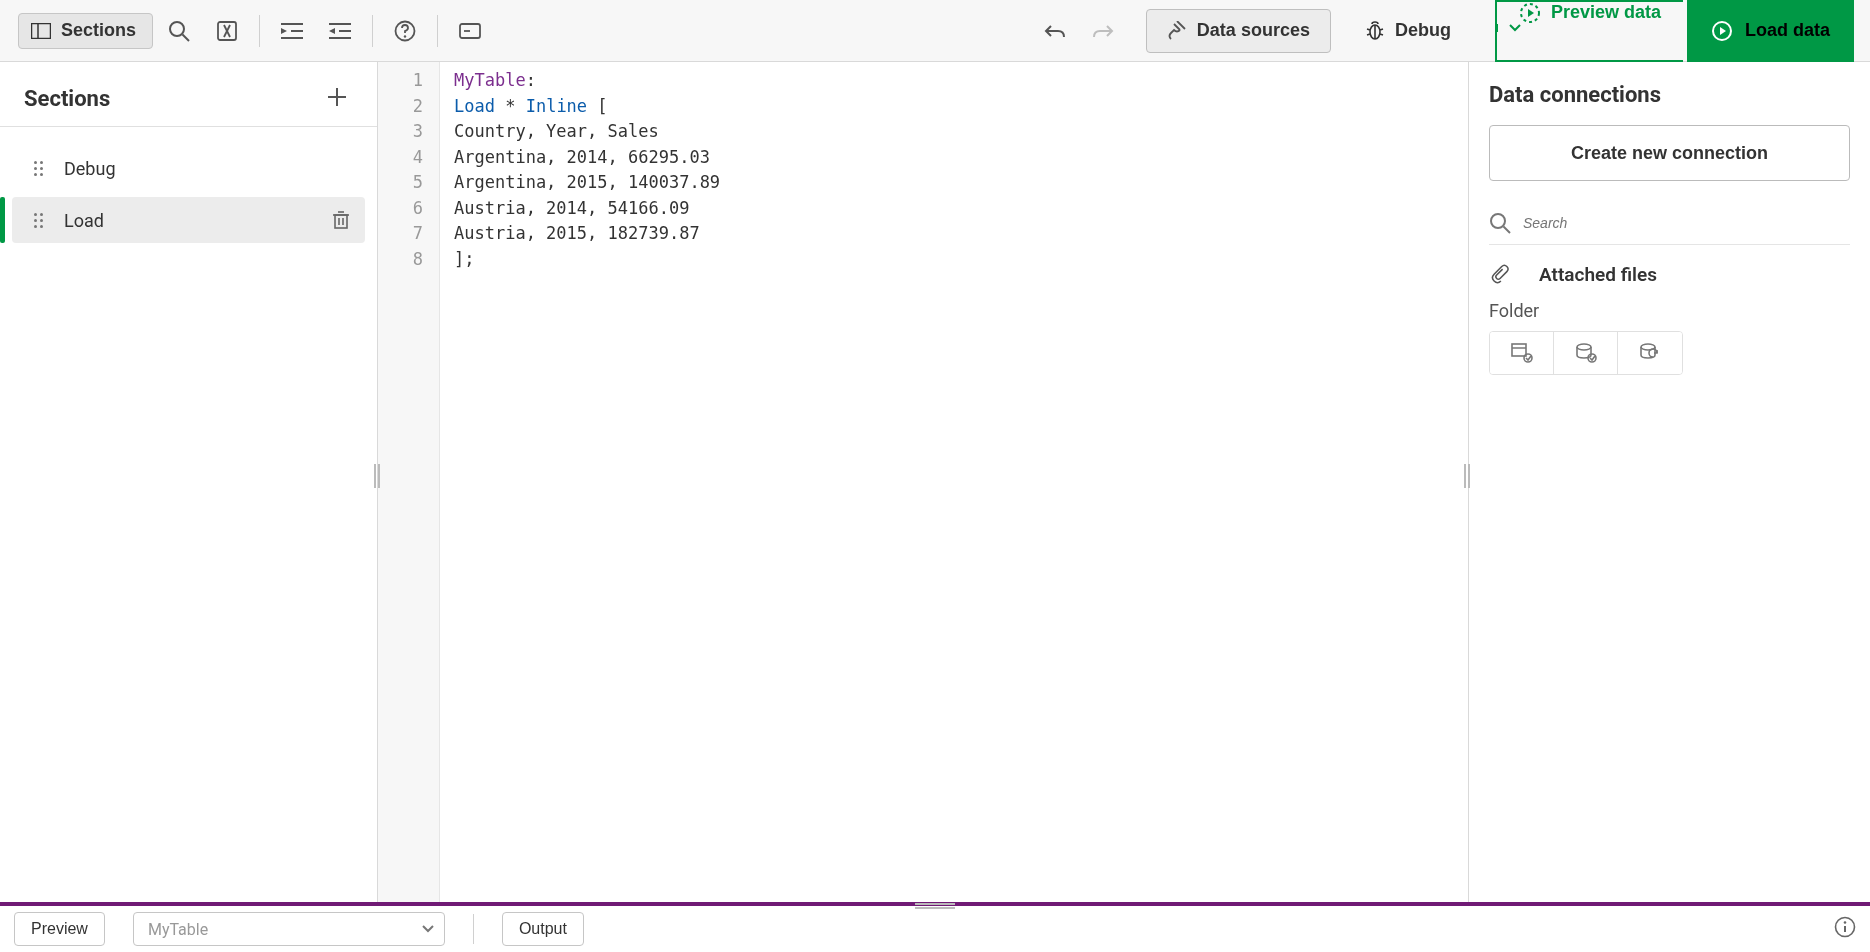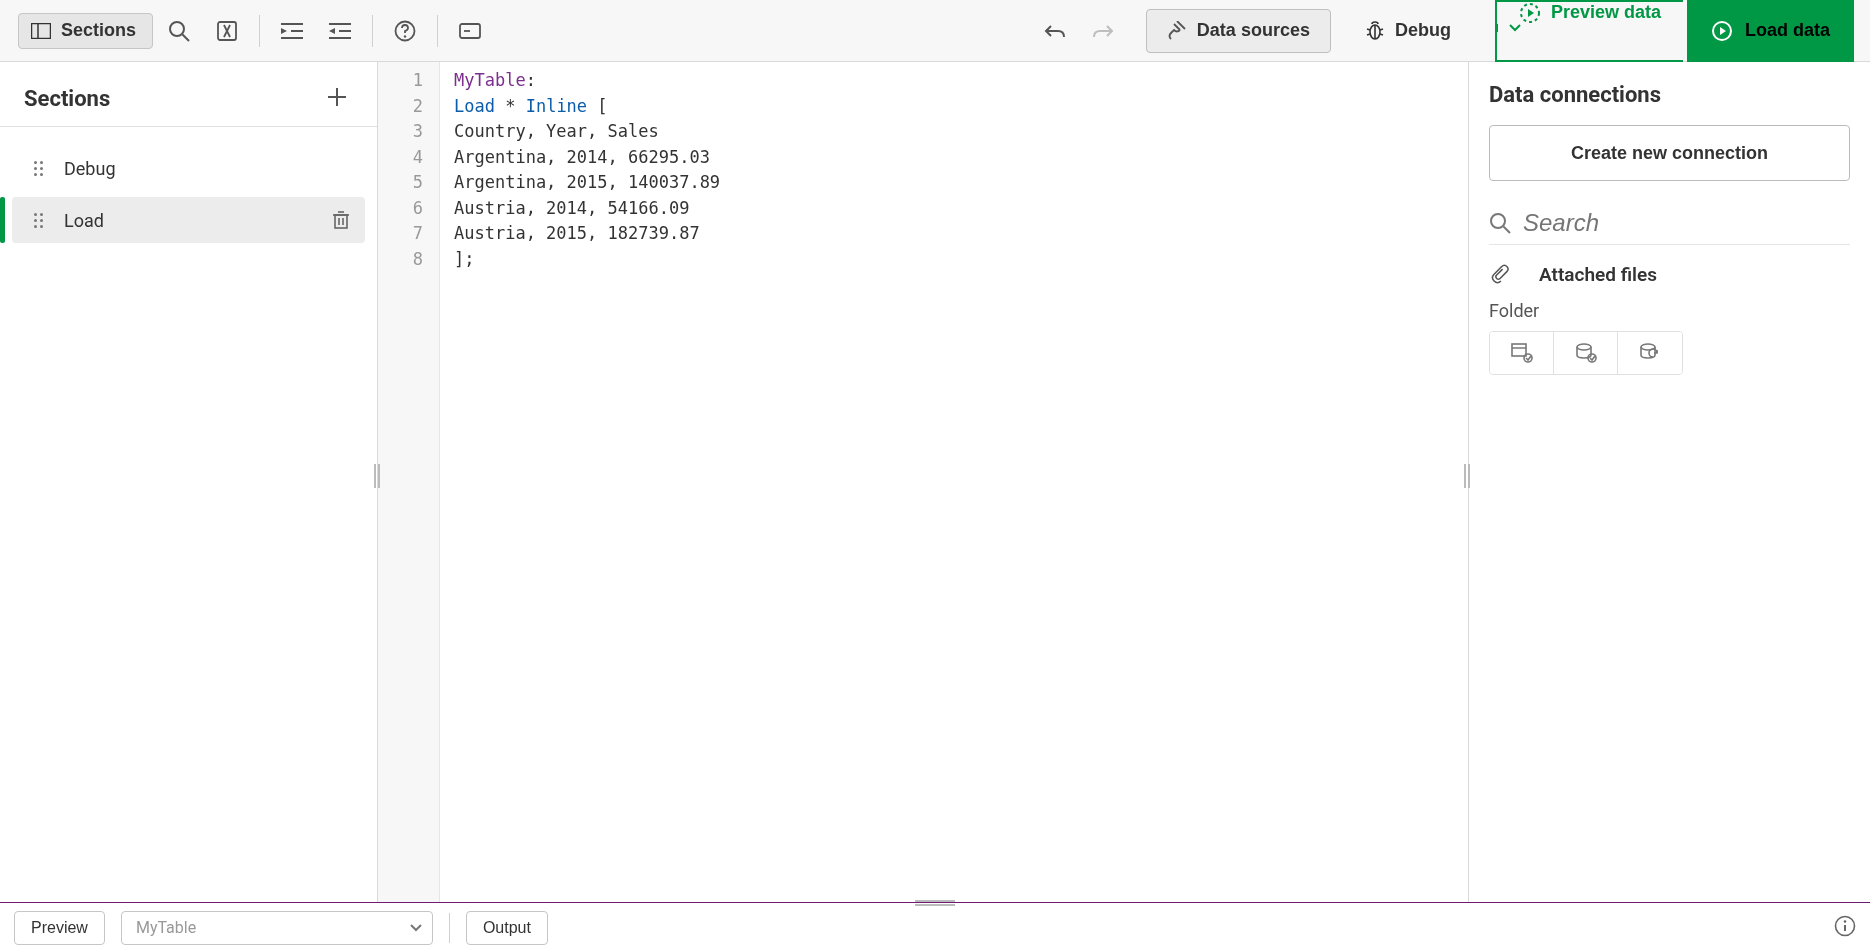--- a/index.html
+++ b/index.html
@@ -125,40 +125,40 @@
   .right-panel h2 { font-size:22px; font-weight:700; color:#333; margin-bottom:18px; }
   .create-conn {
     height:56px; border:1px solid #bbb; border-radius:4px; background:#fff;
     font-size:18px; font-weight:600; color:#333; cursor:pointer; margin-bottom:20px;
   }
   .search-row {
     display:flex; align-items:center; gap:12px; height:44px;
     border-bottom:1px solid #e5e5e5; margin-bottom:18px;
   }
   .search-row input {
-    flex:1; border:none; background:none; font-size:24px; font-style:italic; color:#999; outline:none;
+    flex:1; border:none; background:none; font-size:14px; font-style:italic; color:#999; outline:none;
   }
   .attached-row { display:flex; align-items:center; gap:28px; font-size:19px; font-weight:600; color:#333; margin-bottom:14px; }
   .folder-label { font-size:18px; color:#555; margin-bottom:10px; }
   .folder-actions { display:flex; border:1px solid #e0e0e0; border-radius:4px; overflow:hidden; width:fit-content; }
   .folder-actions button { width:64px; height:42px; border:none; background:#fff; cursor:pointer; color:#666; border-right:1px solid #e0e0e0; display:flex; align-items:center; justify-content:center; }
   .folder-actions button:last-child { border-right:none; }
 
   .split-handle-v {
     position:absolute; top:50%; width:6px; height:24px; transform:translateY(-50%);
     display:flex; flex-direction:row; align-items:center; justify-content:center; gap:2px;
   }
   .split-handle-v span { width:2px; height:100%; background:#bbb; }
   .split-left { left:374px; }
   .split-right { left:calc(100% - 406px); }
 
   
   .bottom {
-    height:50px; border-top:1px solid #701a75; display:flex; align-items:center;
-    padding:0 14px; gap:16px; position:relative;
+    height:50px; border-top:4px solid #701a75; display:flex; align-items:center;
+    padding:0 14px; gap:28px; position:relative;
   }
   .btn-output, .btn-preview-b {
     height:34px; padding:0 16px; border:1px solid #c6c6c6; border-radius:4px;
     background:#fff; font-size:16px; color:#333; cursor:pointer;
   }
   .table-select {
     width:312px; height:34px; border:1px solid #c6c6c6; border-radius:4px;
     display:flex; align-items:center; justify-content:space-between;
     padding:0 10px 0 14px; color:#999; font-size:16px; cursor:pointer;
   }

